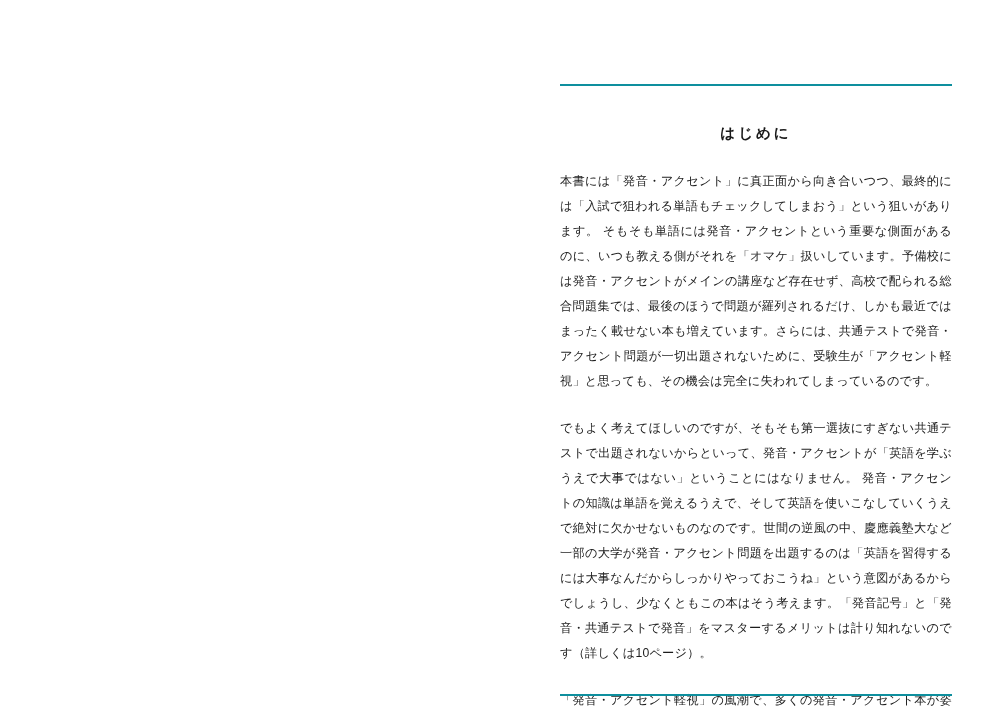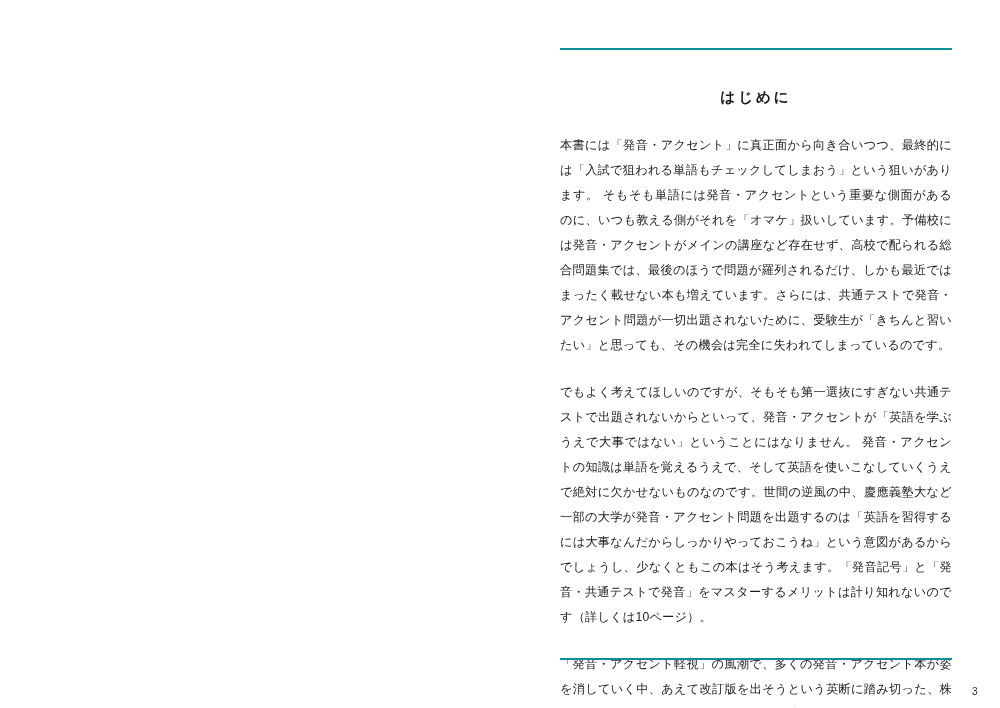--- a/index.html
+++ b/index.html
@@ -11,20 +11,21 @@
     height: 708px;
     background: #ffffff;
     font-family: "Liberation Sans", sans-serif;
     overflow: hidden;
   }
   .page {
     position: relative;
     width: 1000px;
     height: 584px;
     background: #ffffff;
+    margin-top: 36px;
   }
   .content {
     position: absolute;
     left: 560px;
     top: 48px;
     width: 392px;
   }
   .rule-top {
     width: 392px;
     height: 2px;
@@ -75,21 +76,21 @@
 <div class="page">
 
   <div class="content">
 
     <div class="rule-top"></div>
 
     <div class="doc-title">はじめに</div>
 
     <div class="body-text">
       <p class="para">本書には「発音・アクセント」に真正面から向き合いつつ、最終的には「入試で狙われる単語もチェックしてしまおう」という狙いがあります。
-そもそも単語には発音・アクセントという重要な側面があるのに、いつも教える側がそれを「オマケ」扱いしています。予備校には発音・アクセントがメインの講座など存在せず、高校で配られる総合問題集では、最後のほうで問題が羅列されるだけ、しかも最近ではまったく載せない本も増えています。さらには、共通テストで発音・アクセント問題が一切出題されないために、受験生が「きちんと習いたい」と思っても、その機会は完全に失われてしまっているのです。</p>
+そもそも単語には発音・アクセントという重要な側面があるのに、いつも教える側がそれを「オマケ」扱いしています。予備校には発音・アクセントがメインの講座など存在せず、高校で配られる総合問題集では、最後のほうで問題が羅列されるだけ、しかも最近ではまったく載せない本も増えています。さらには、共通テストで発音・アクセント問題が一切出題されないために、受験生が「アクセント軽視」と思っても、その機会は完全に失われてしまっているのです。</p>
       <p class="para">でもよく考えてほしいのですが、そもそも第一選抜にすぎない共通テストで出題されないからといって、発音・アクセントが「英語を学ぶうえで大事ではない」ということにはなりません。
 発音・アクセントの知識は単語を覚えるうえで、そして英語を使いこなしていくうえで絶対に欠かせないものなのです。世間の逆風の中、慶應義塾大など一部の大学が発音・アクセント問題を出題するのは「英語を習得するには大事なんだからしっかりやっておこうね」という意図があるからでしょうし、少なくともこの本はそう考えます。「発音記号」と「発音・共通テストで発音」をマスターするメリットは計り知れないのです（詳しくは10ページ）。</p>
       <p class="para">「発音・アクセント軽視」の風潮で、多くの発音・アクセント本が姿を消していく中、あえて改訂版を出そうという英断に踏み切った、株式会社KADOKAWAの皆様、特に原賢太郎編集長に感謝しております。
 我々の力は微力なものですが、少なくとも、今この本を手にしてくれているみなさんの単語力向上と将来の英語力アップに寄与する本になると、強く信じております。</p>
 
     </div>
 
   </div>
 
   <div class="rule-bottom"></div>

